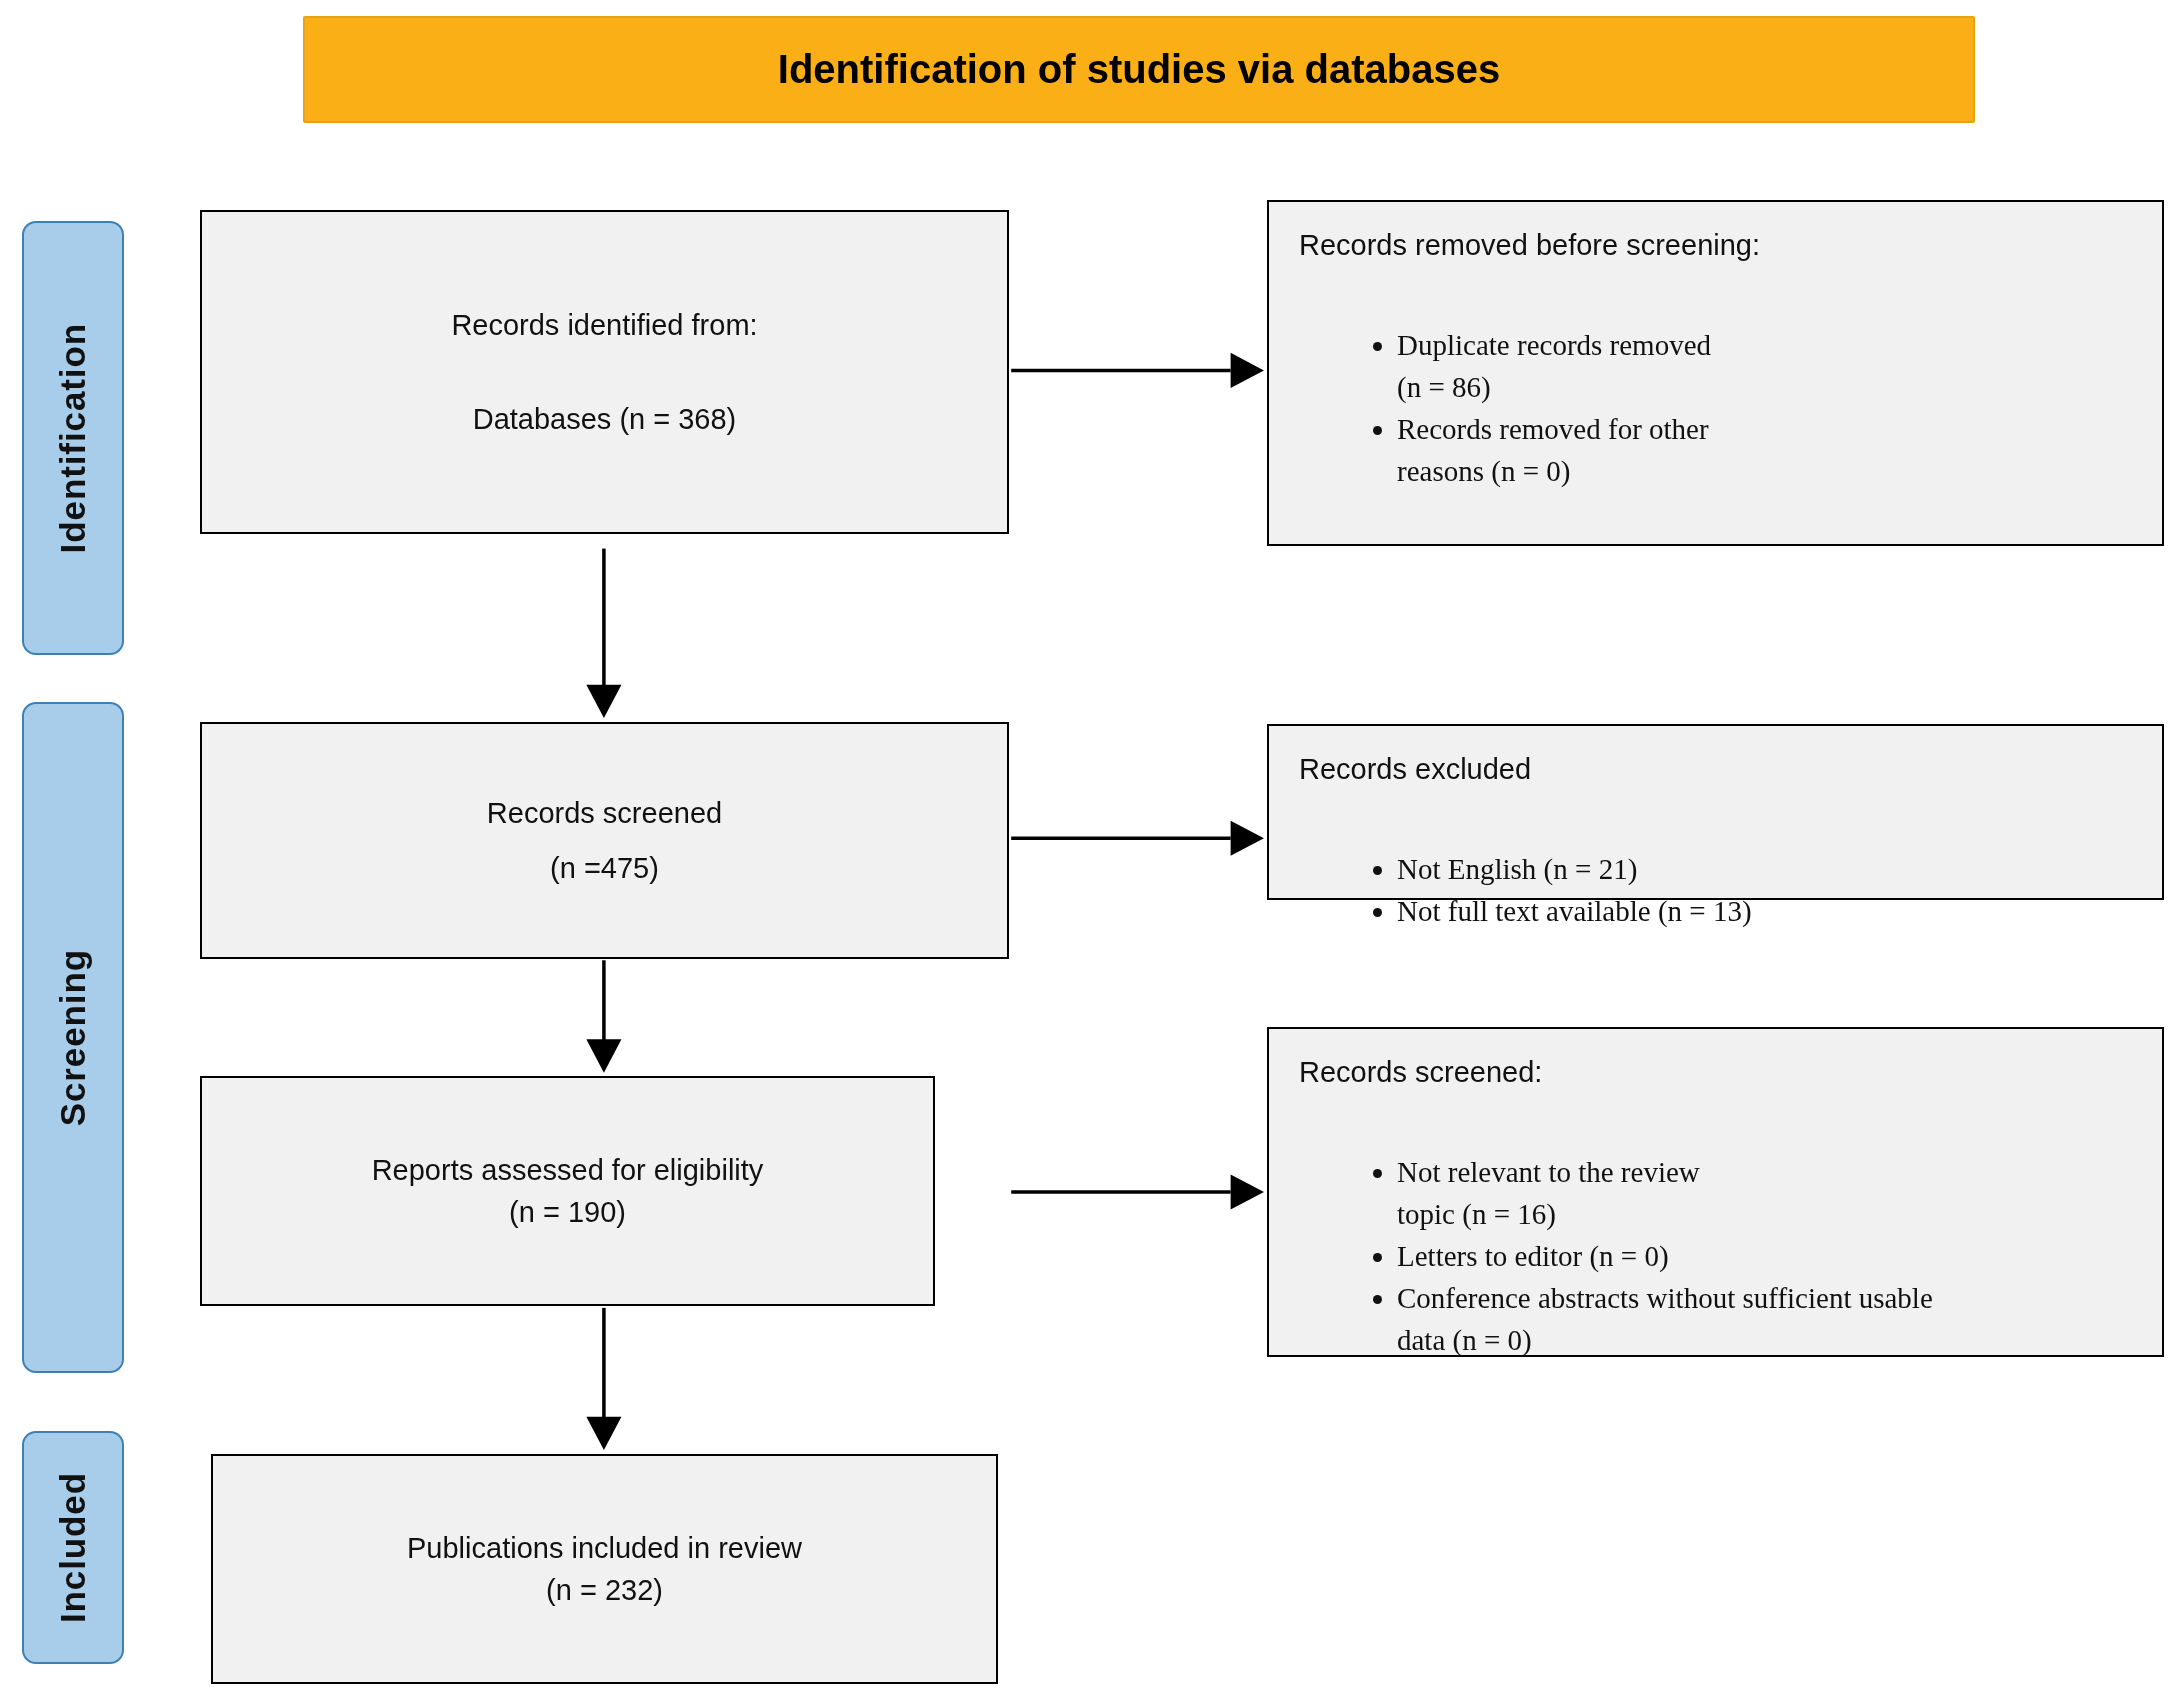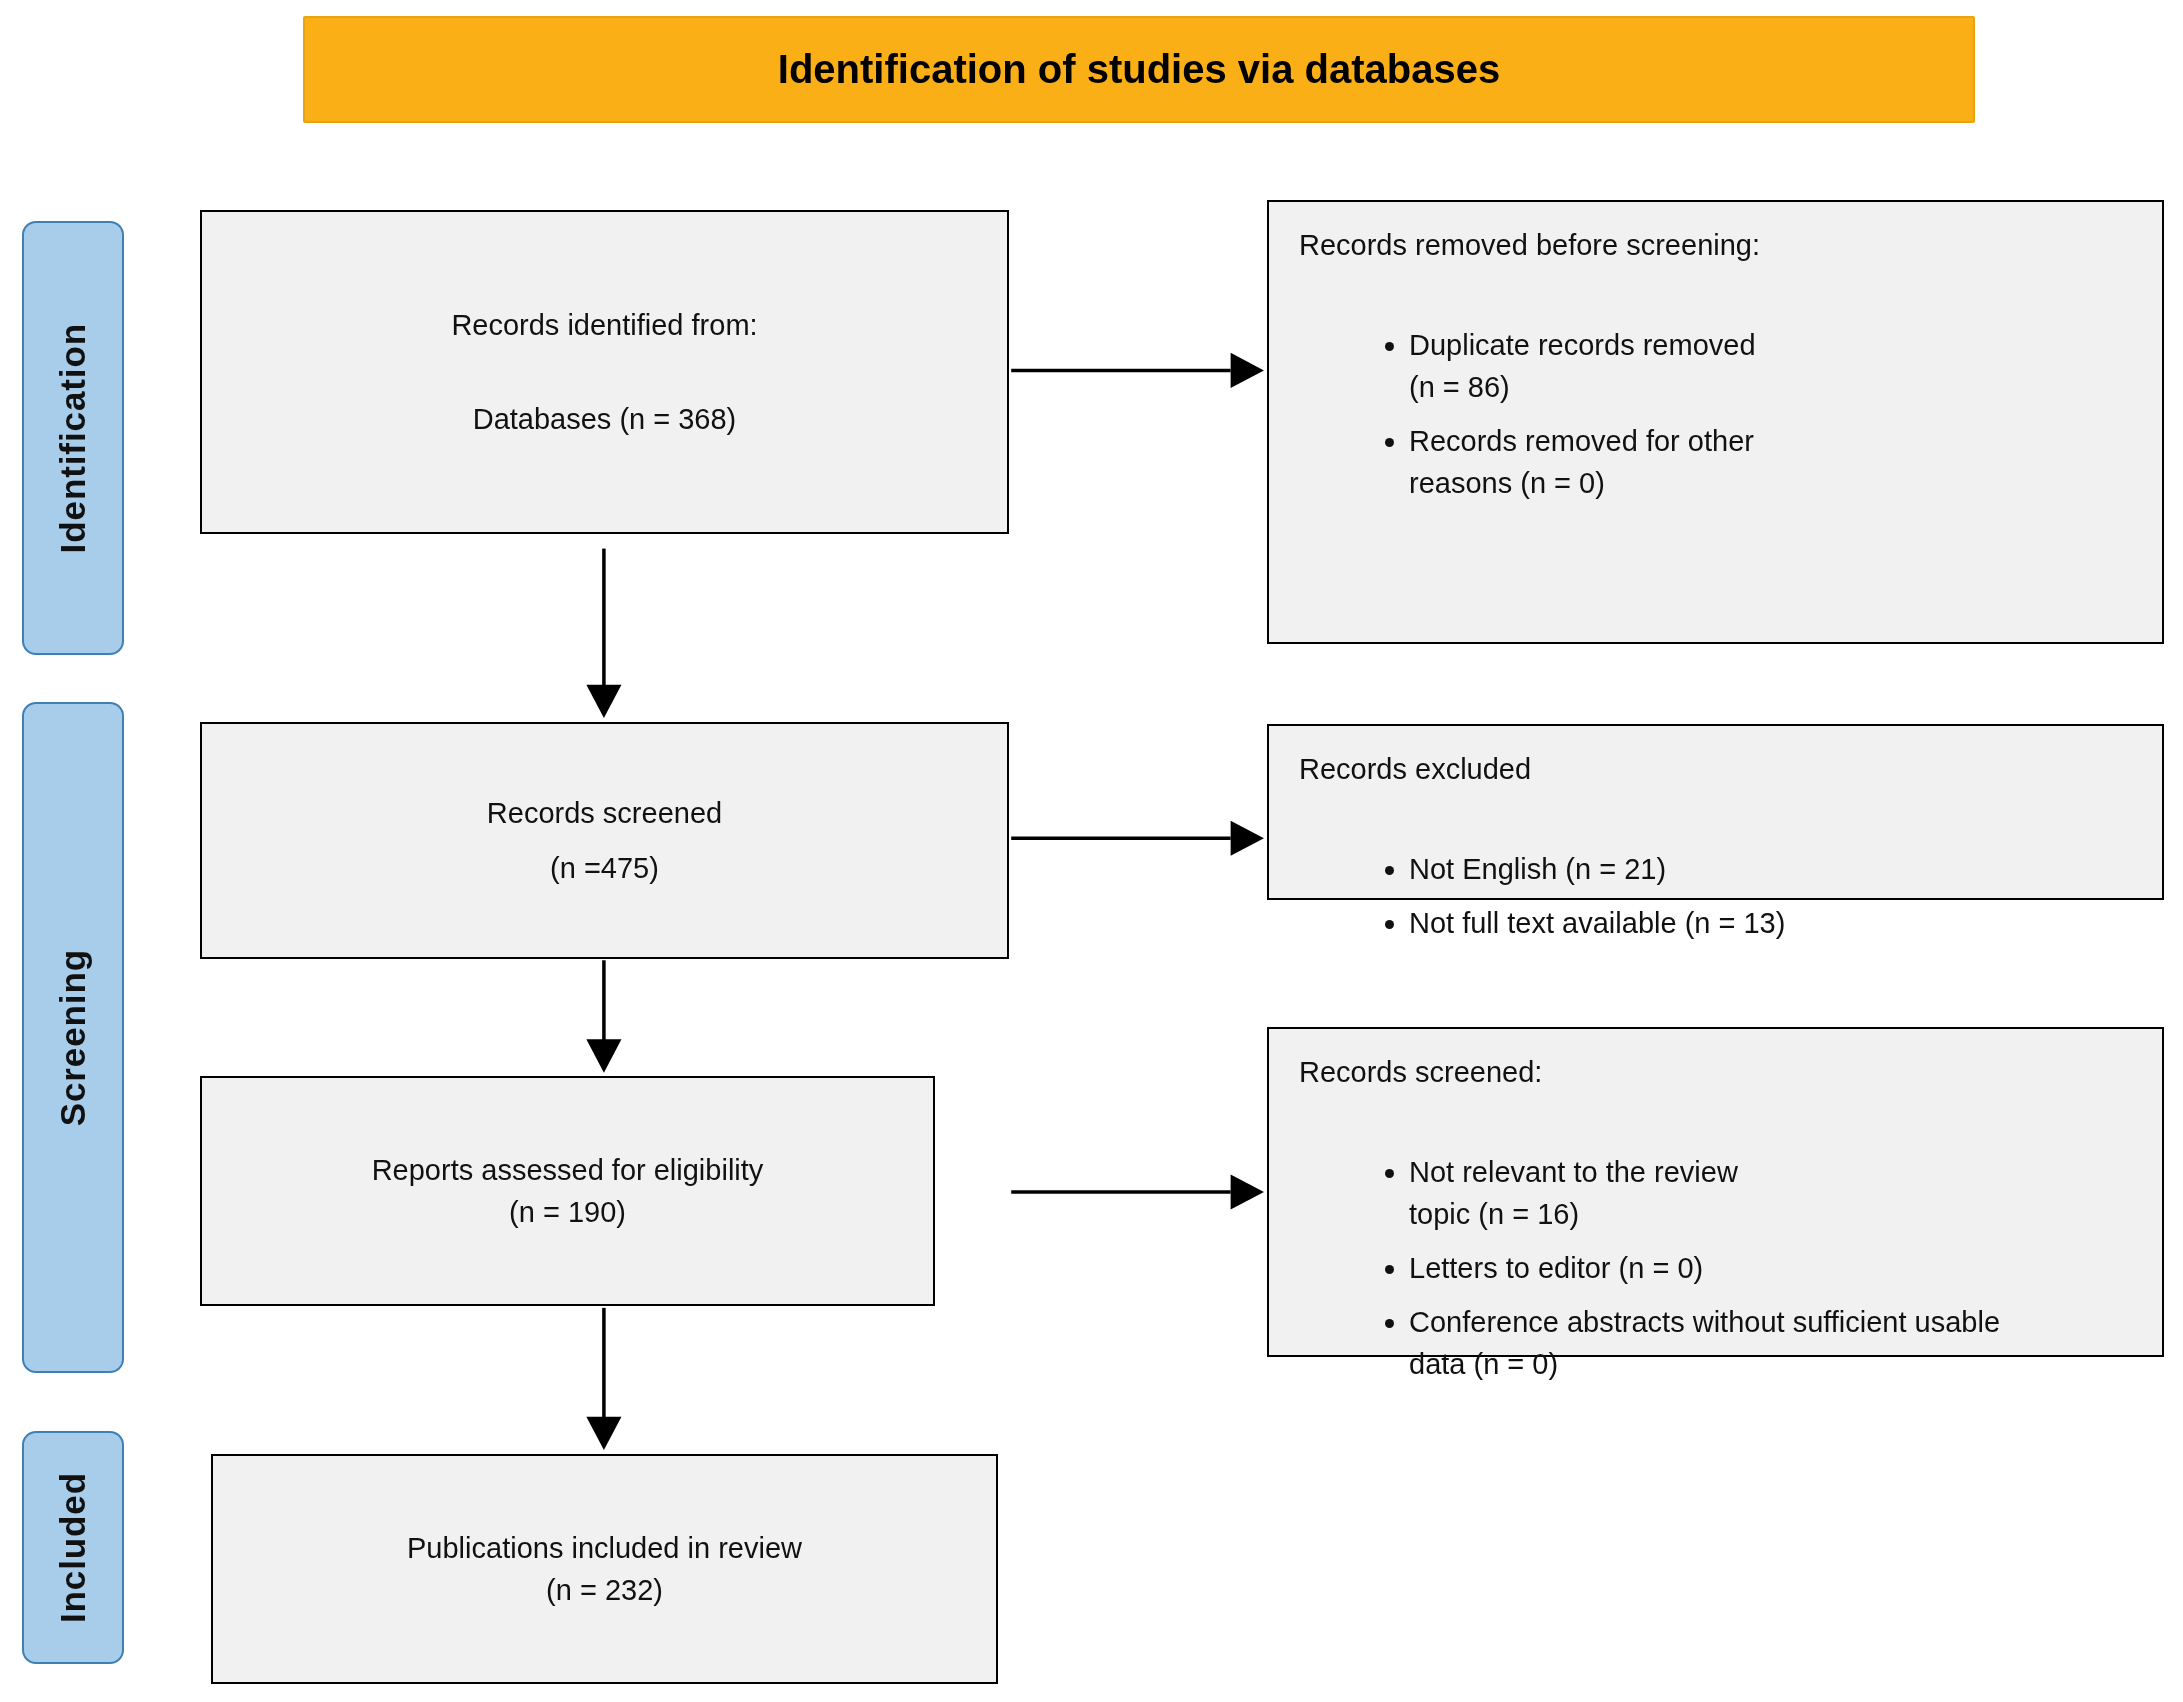--- a/index.html
+++ b/index.html
@@ -86,31 +86,32 @@
     left: 1267px;
     width: 897px;
     background: #F1F1F1;
     border: 2.6px solid #000000;
     box-sizing: border-box;
     padding: 23px 26px 17.6px 30px;
     font-size: 29px;
     line-height: 1.4;
     text-align: left;
   }
-  .sb-removed             { top: 200px;  height: 444px; }
+  .sb-removed             { top: 200px;  height: 346px; }
   .sb-excluded-screening  { top: 724px;  height: 176px; }
   .sb-excluded-assessment { top: 1027px; height: 330px; }
   .side-box ul {
     margin: 58px 0 0 0;
     padding: 0 0 0 98px;
     list-style: disc outside;
   }
   .side-box li {
-    margin: 12px;
+    margin: 0;
     line-height: 1.45;
+    font-family: Liberation Serif, serif;
   }
   .side-box li .line { display: block; }
 
   
   .arrow-layer {
     position: absolute;
     left: 0; top: 0;
     width: 2183px; height: 1702px;
     pointer-events: none;
   }

